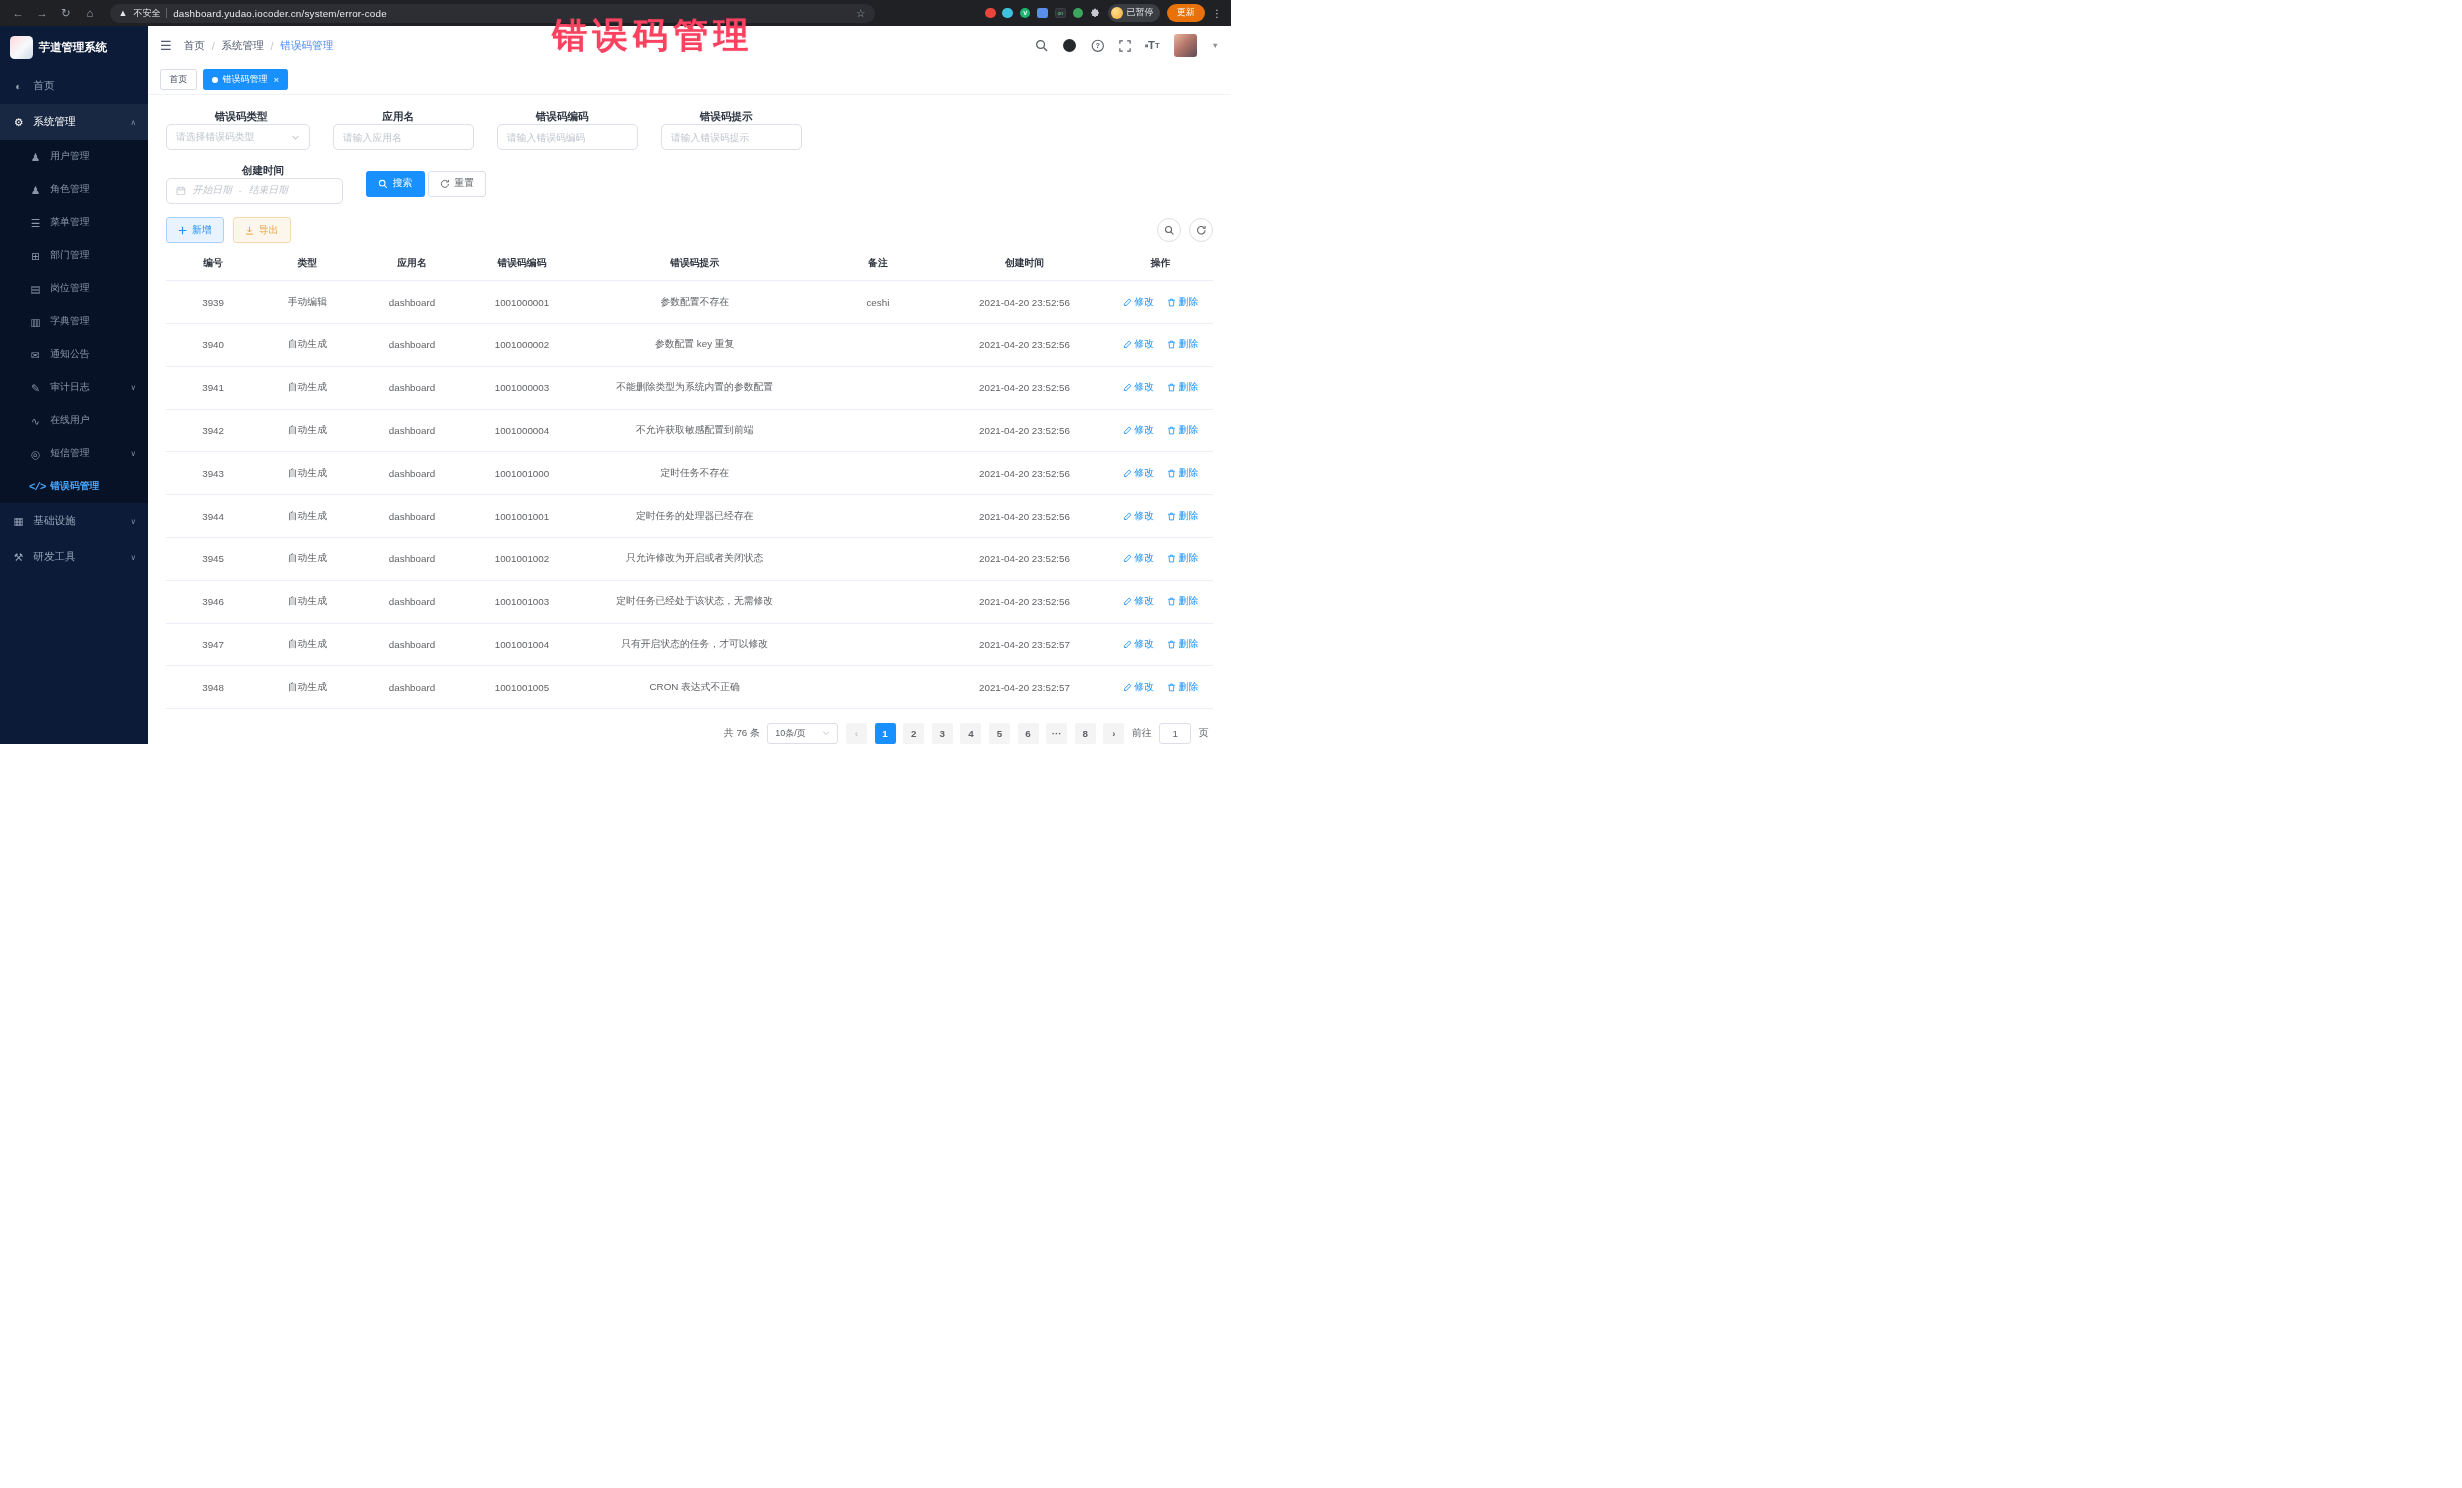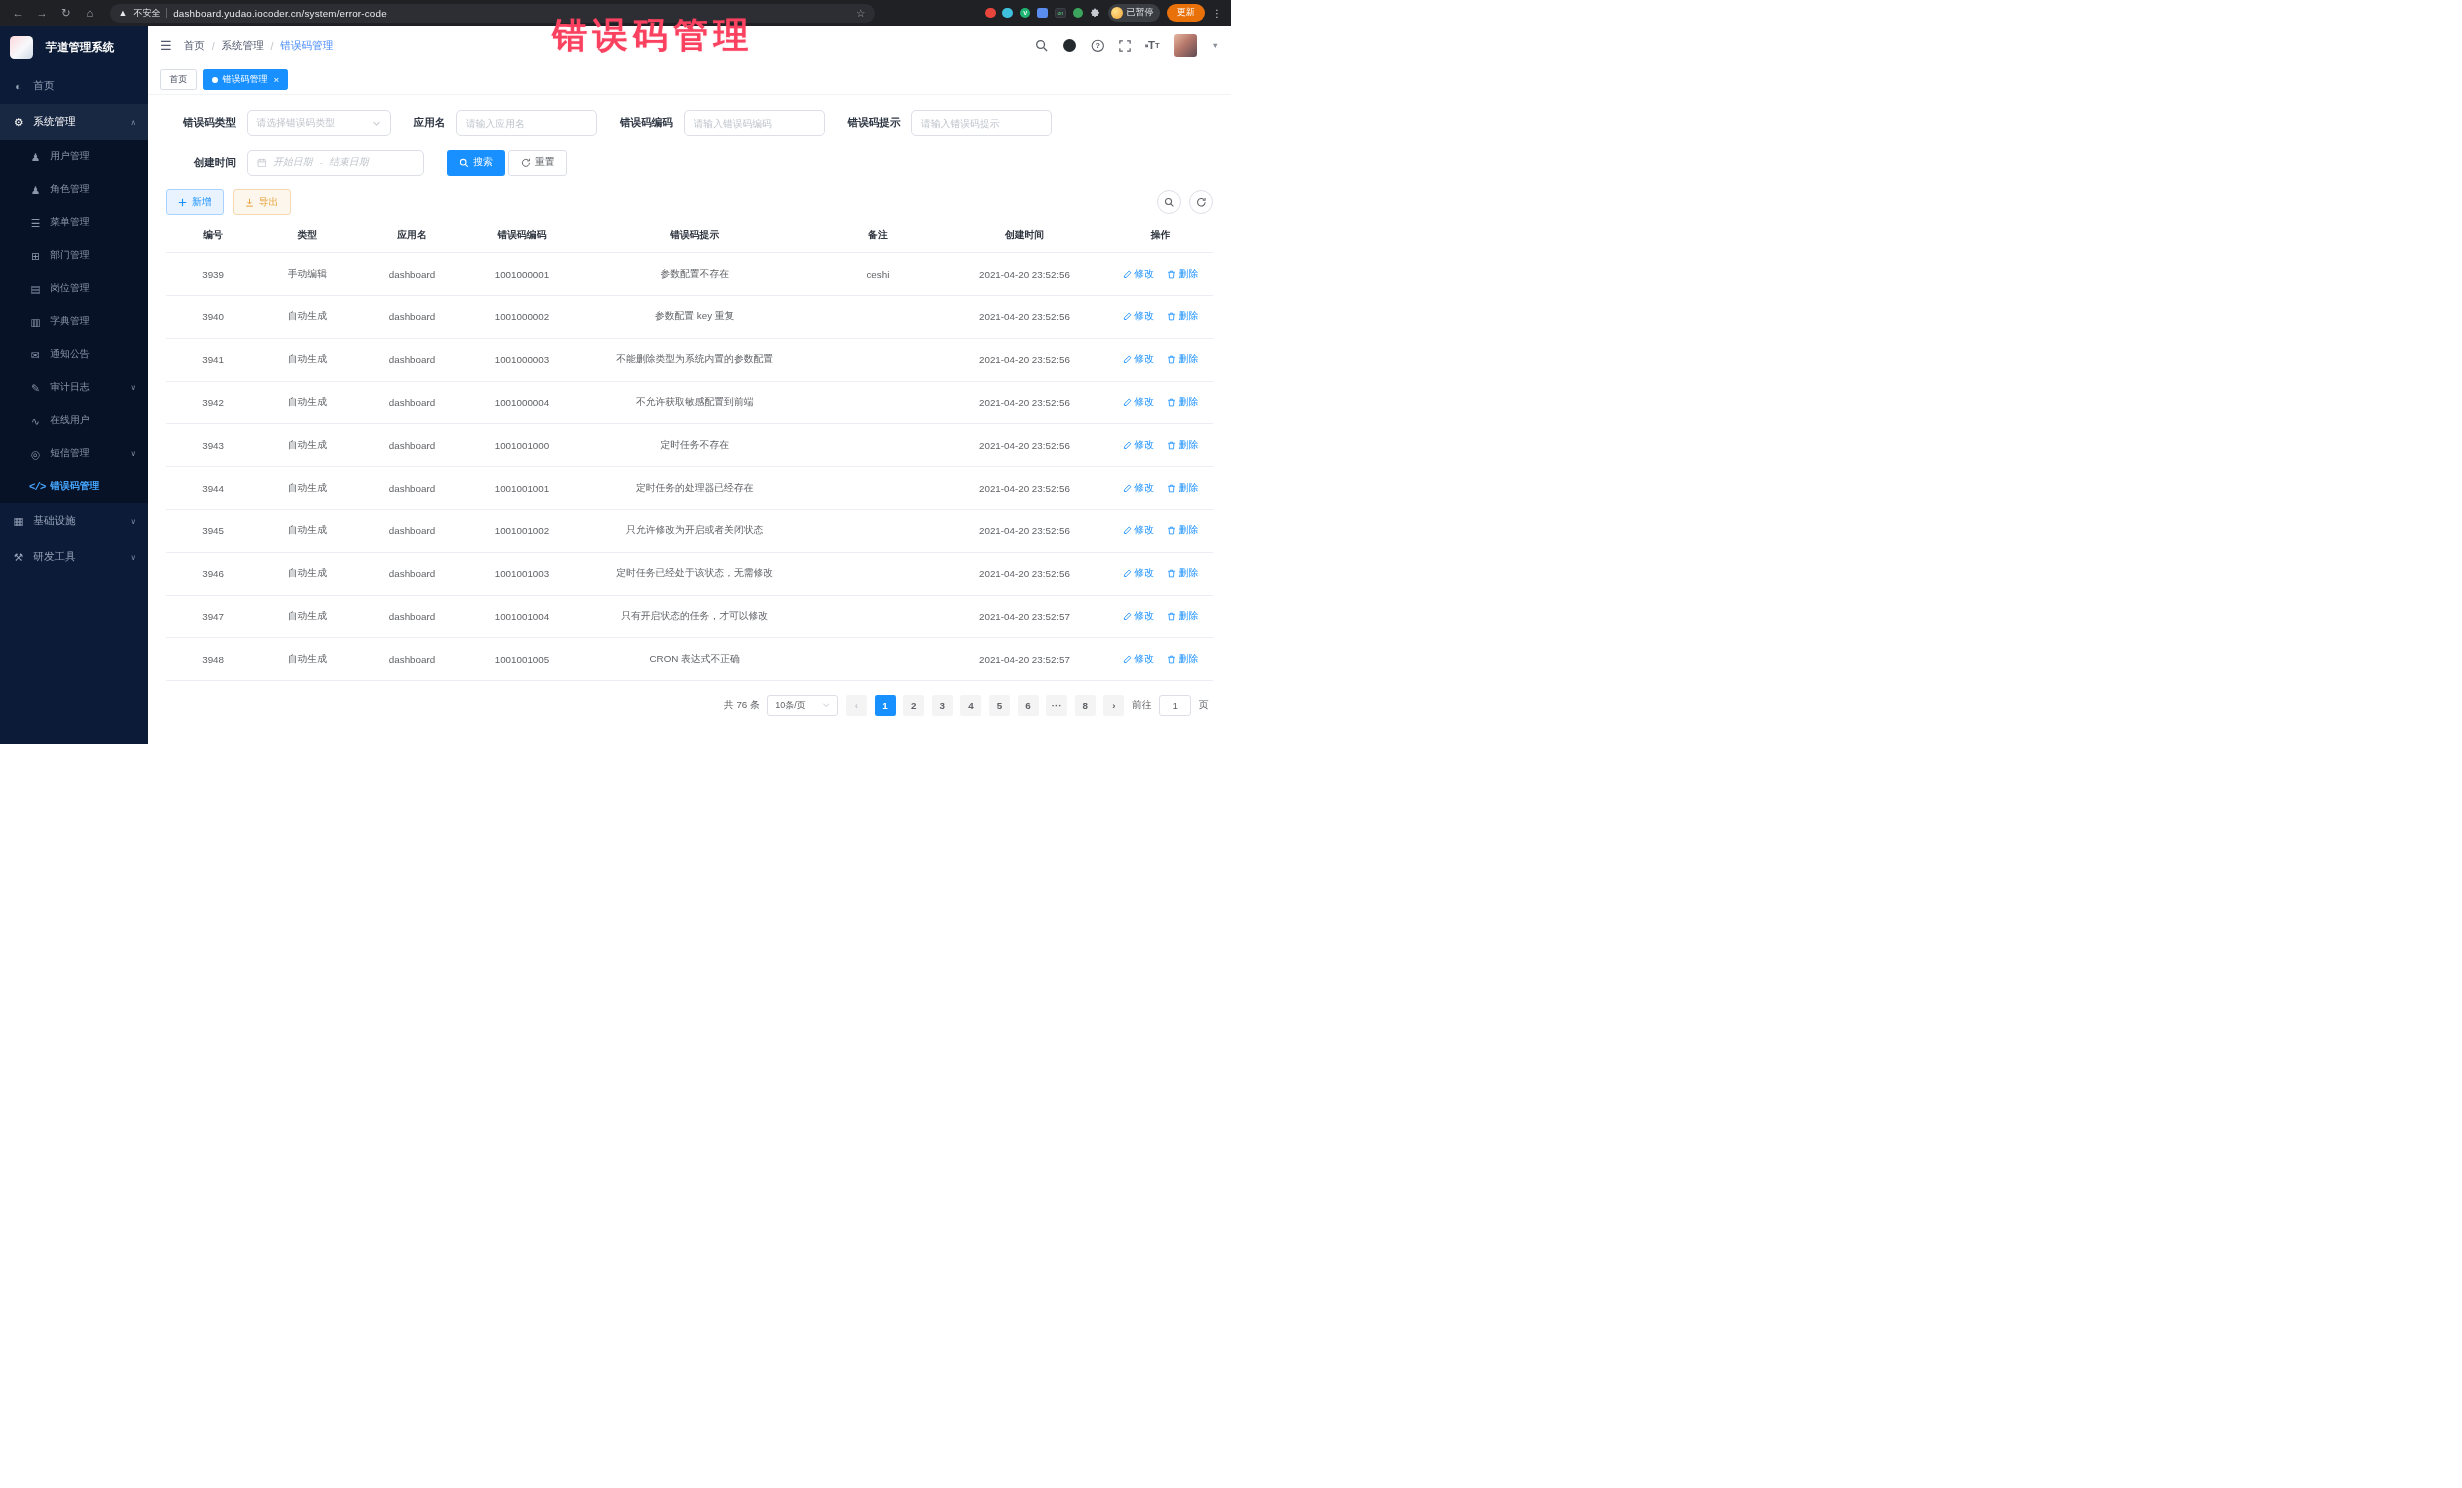--- a/index.html
+++ b/index.html
@@ -32,21 +32,21 @@
   .update-btn { background:#e8710a; color:#fff; border-radius:9px; height:17.4px; padding:0 9.8px;
                 display:flex; align-items:center; font-size:9px; cursor:pointer; }
   .kebab { color:#c7cbd1; font-size:10.6px; cursor:pointer; }
 
   
   .app { display:flex; height:718px; }
 
   
   .sidebar { width:148px; flex-shrink:0; background:#0c1c38; color:#96a2b8; display:flex;
              flex-direction:column; overflow:hidden; }
-  .logo-row { height:42px; display:flex; align-items:center; gap:13px; padding:0 9.8px; flex-shrink:0; }
+  .logo-row { height:42px; display:flex; align-items:center; gap:6px; padding:0 9.8px; flex-shrink:0; }
   .logo-img { width:23px; height:23px; border-radius:4.5px;
               background:linear-gradient(135deg,#ffd8dd 0%,#f7f9fb 55%,#cfd8e6 100%); }
   .logo-title { color:#fff; font-weight:700; font-size:11.4px; white-space:nowrap; }
   .menu-item { height:36px; display:flex; align-items:center; gap:8.3px; padding:0 12px;
                font-size:10.6px; cursor:pointer; white-space:nowrap; }
   .menu-item .mi { width:13px; text-align:center; font-size:10.6px; flex-shrink:0; }
   .menu-item .chev { margin-left:auto; font-size:7.6px; color:#7d8aa0; }
   .menu-item.expanded { color:#fff; background:rgba(255,255,255,.05); }
   .submenu { background:#081226; }
   .submenu .menu-item { padding-left:29px; height:33px; font-size:9.8px; color:#8a97ab; }
@@ -74,21 +74,21 @@
   .tab { height:21px; display:inline-flex; align-items:center; gap:4.5px; padding:0 8.3px;
          border:0.8px solid #d8dce5; border-radius:2.3px; font-size:9px; color:#495060;
          background:#fff; cursor:pointer; }
   .tab.active { background:#1890ff; border-color:#1890ff; color:#fff; }
   .tab .dot { width:6px; height:6px; border-radius:50%; background:#fff; }
   .tab .close { font-size:9.8px; margin-left:1.5px; cursor:pointer; }
 
   
   .content { padding:15px 18px 0; flex:1; overflow:hidden; }
   .frow { display:flex; align-items:center; margin-bottom:13.6px; }
-  .fgroup { display:flex; align-items:center; margin-right:23px; }
+  .fgroup { display:flex; align-items:center; margin-right:23px;flex-direction:column; }
   .flabel { font-size:10.6px; font-weight:700; color:#2d3542; margin-right:10.6px; white-space:nowrap; }
   .flabel.w1 { width:70px; text-align:right; }
   .finput { height:26px; border:0.8px solid #dcdfe6; border-radius:5px; font-size:9.8px;
             color:#606266; padding:0 9px; background:#fff; outline:none; }
   .finput::placeholder { color:#bfc4cc; }
   .txt { width:141px; }
   .fselect { width:144px; display:flex; align-items:center; justify-content:space-between;
              color:#bfc4cc; cursor:pointer; }
   .drange { width:177px; display:flex; align-items:center; gap:6.8px; color:#bfc4cc; cursor:pointer; }
   .drange .ph { font-size:9.8px;font-style:italic; }

